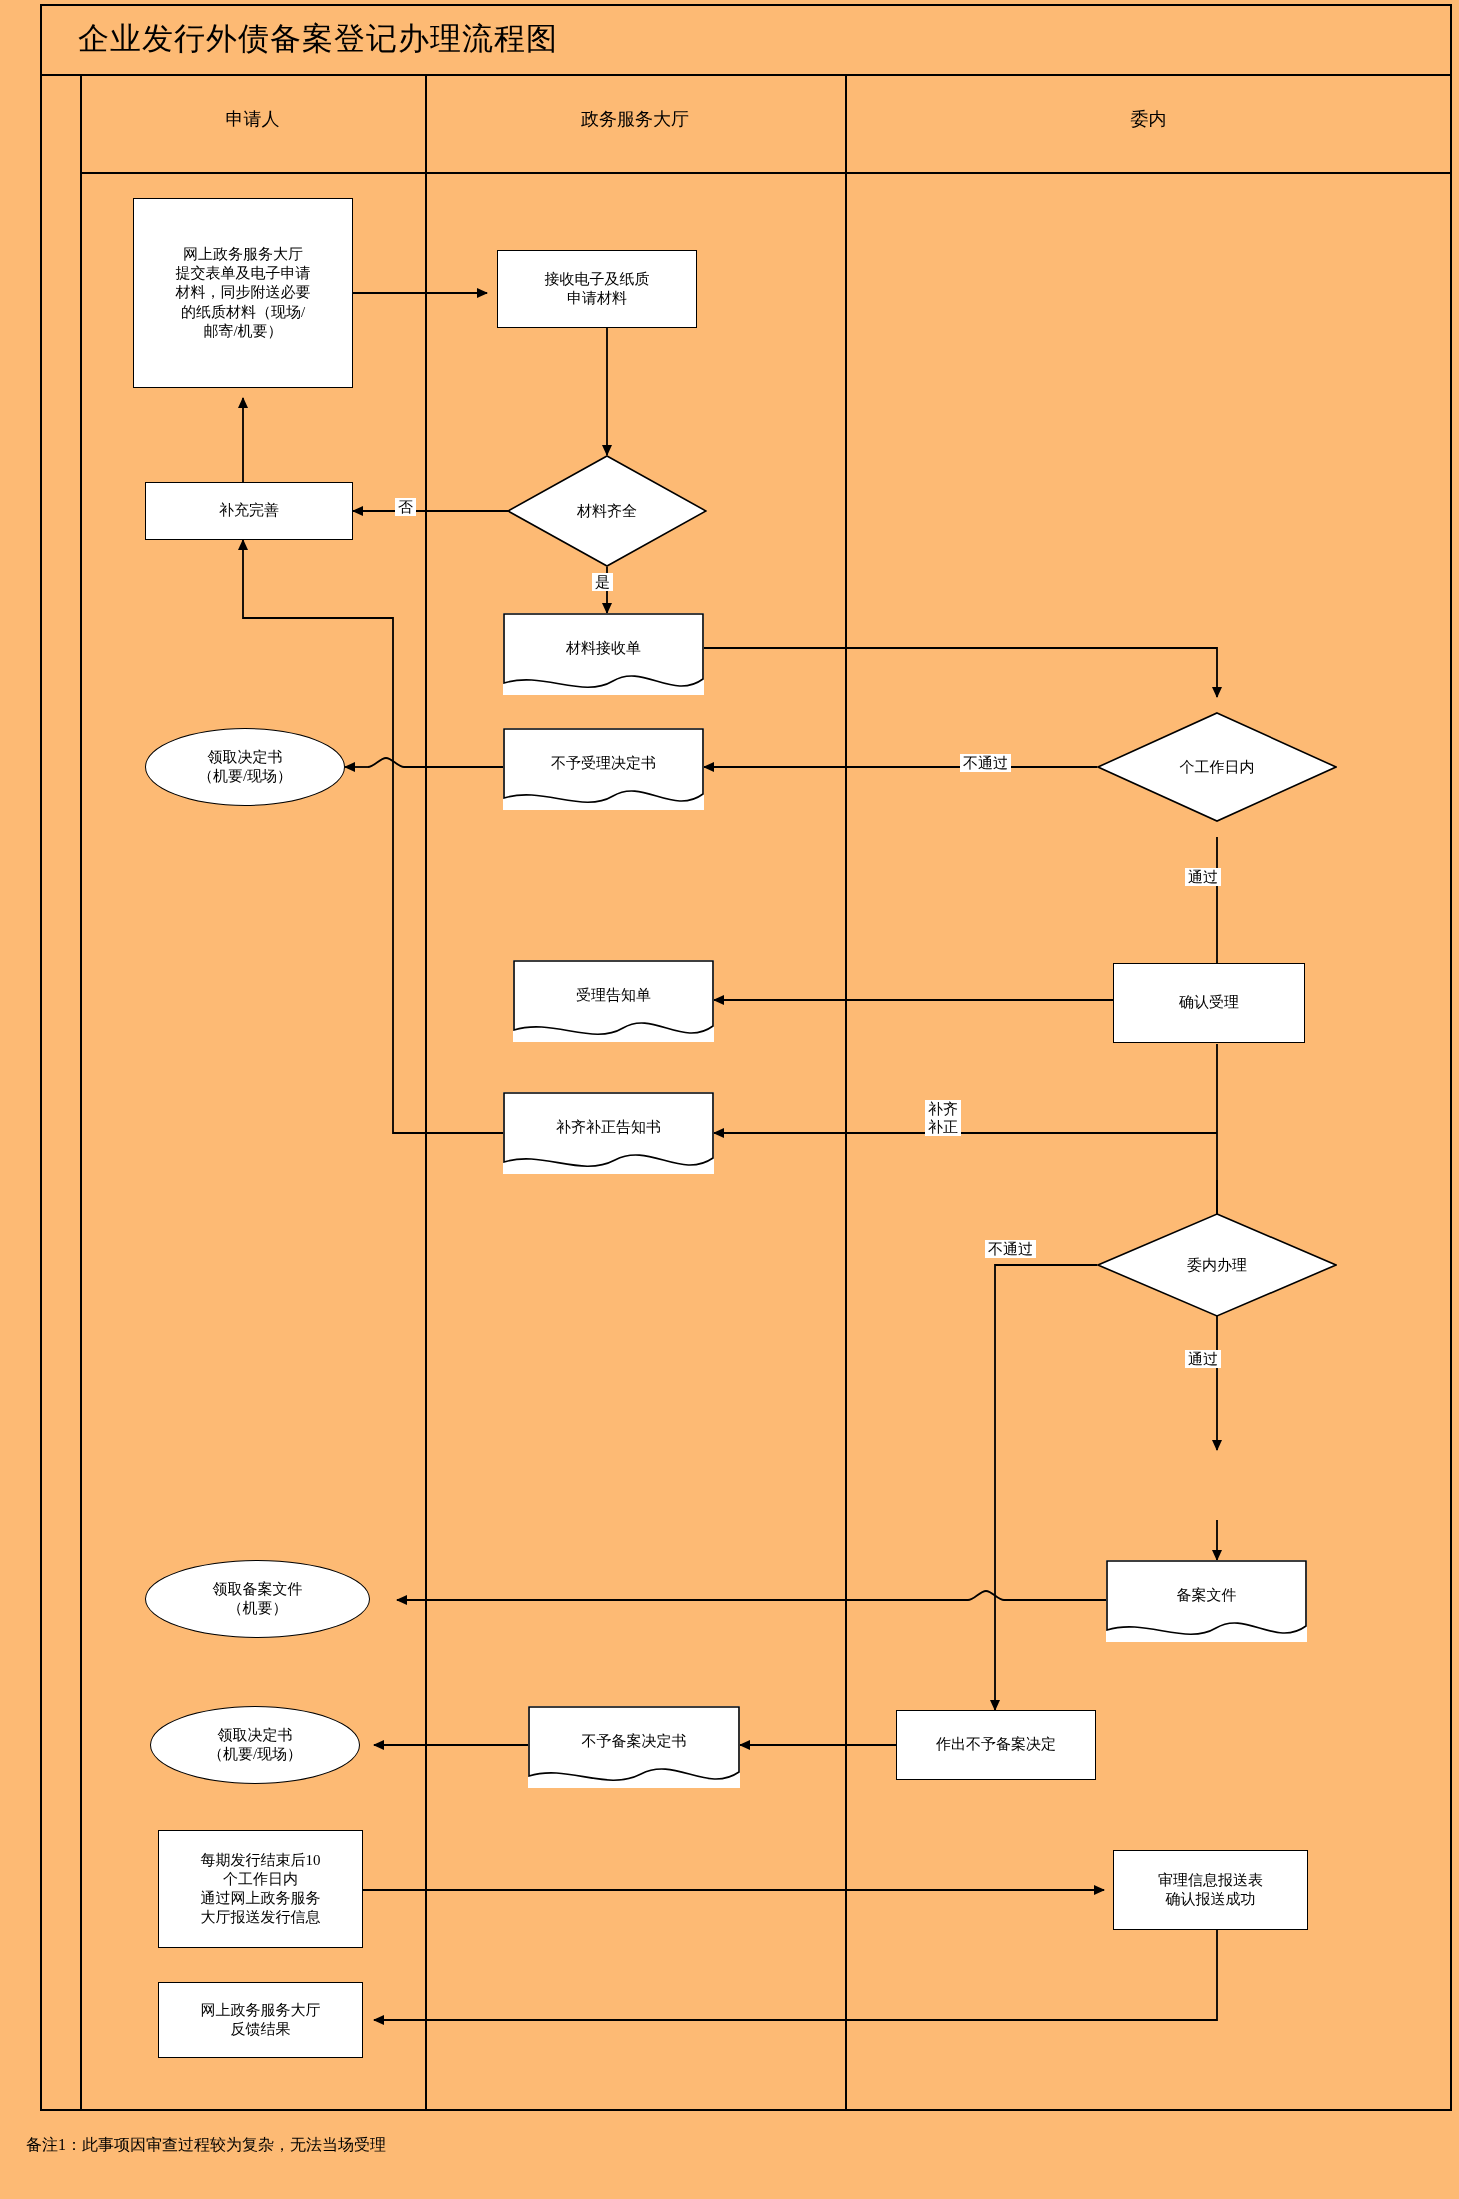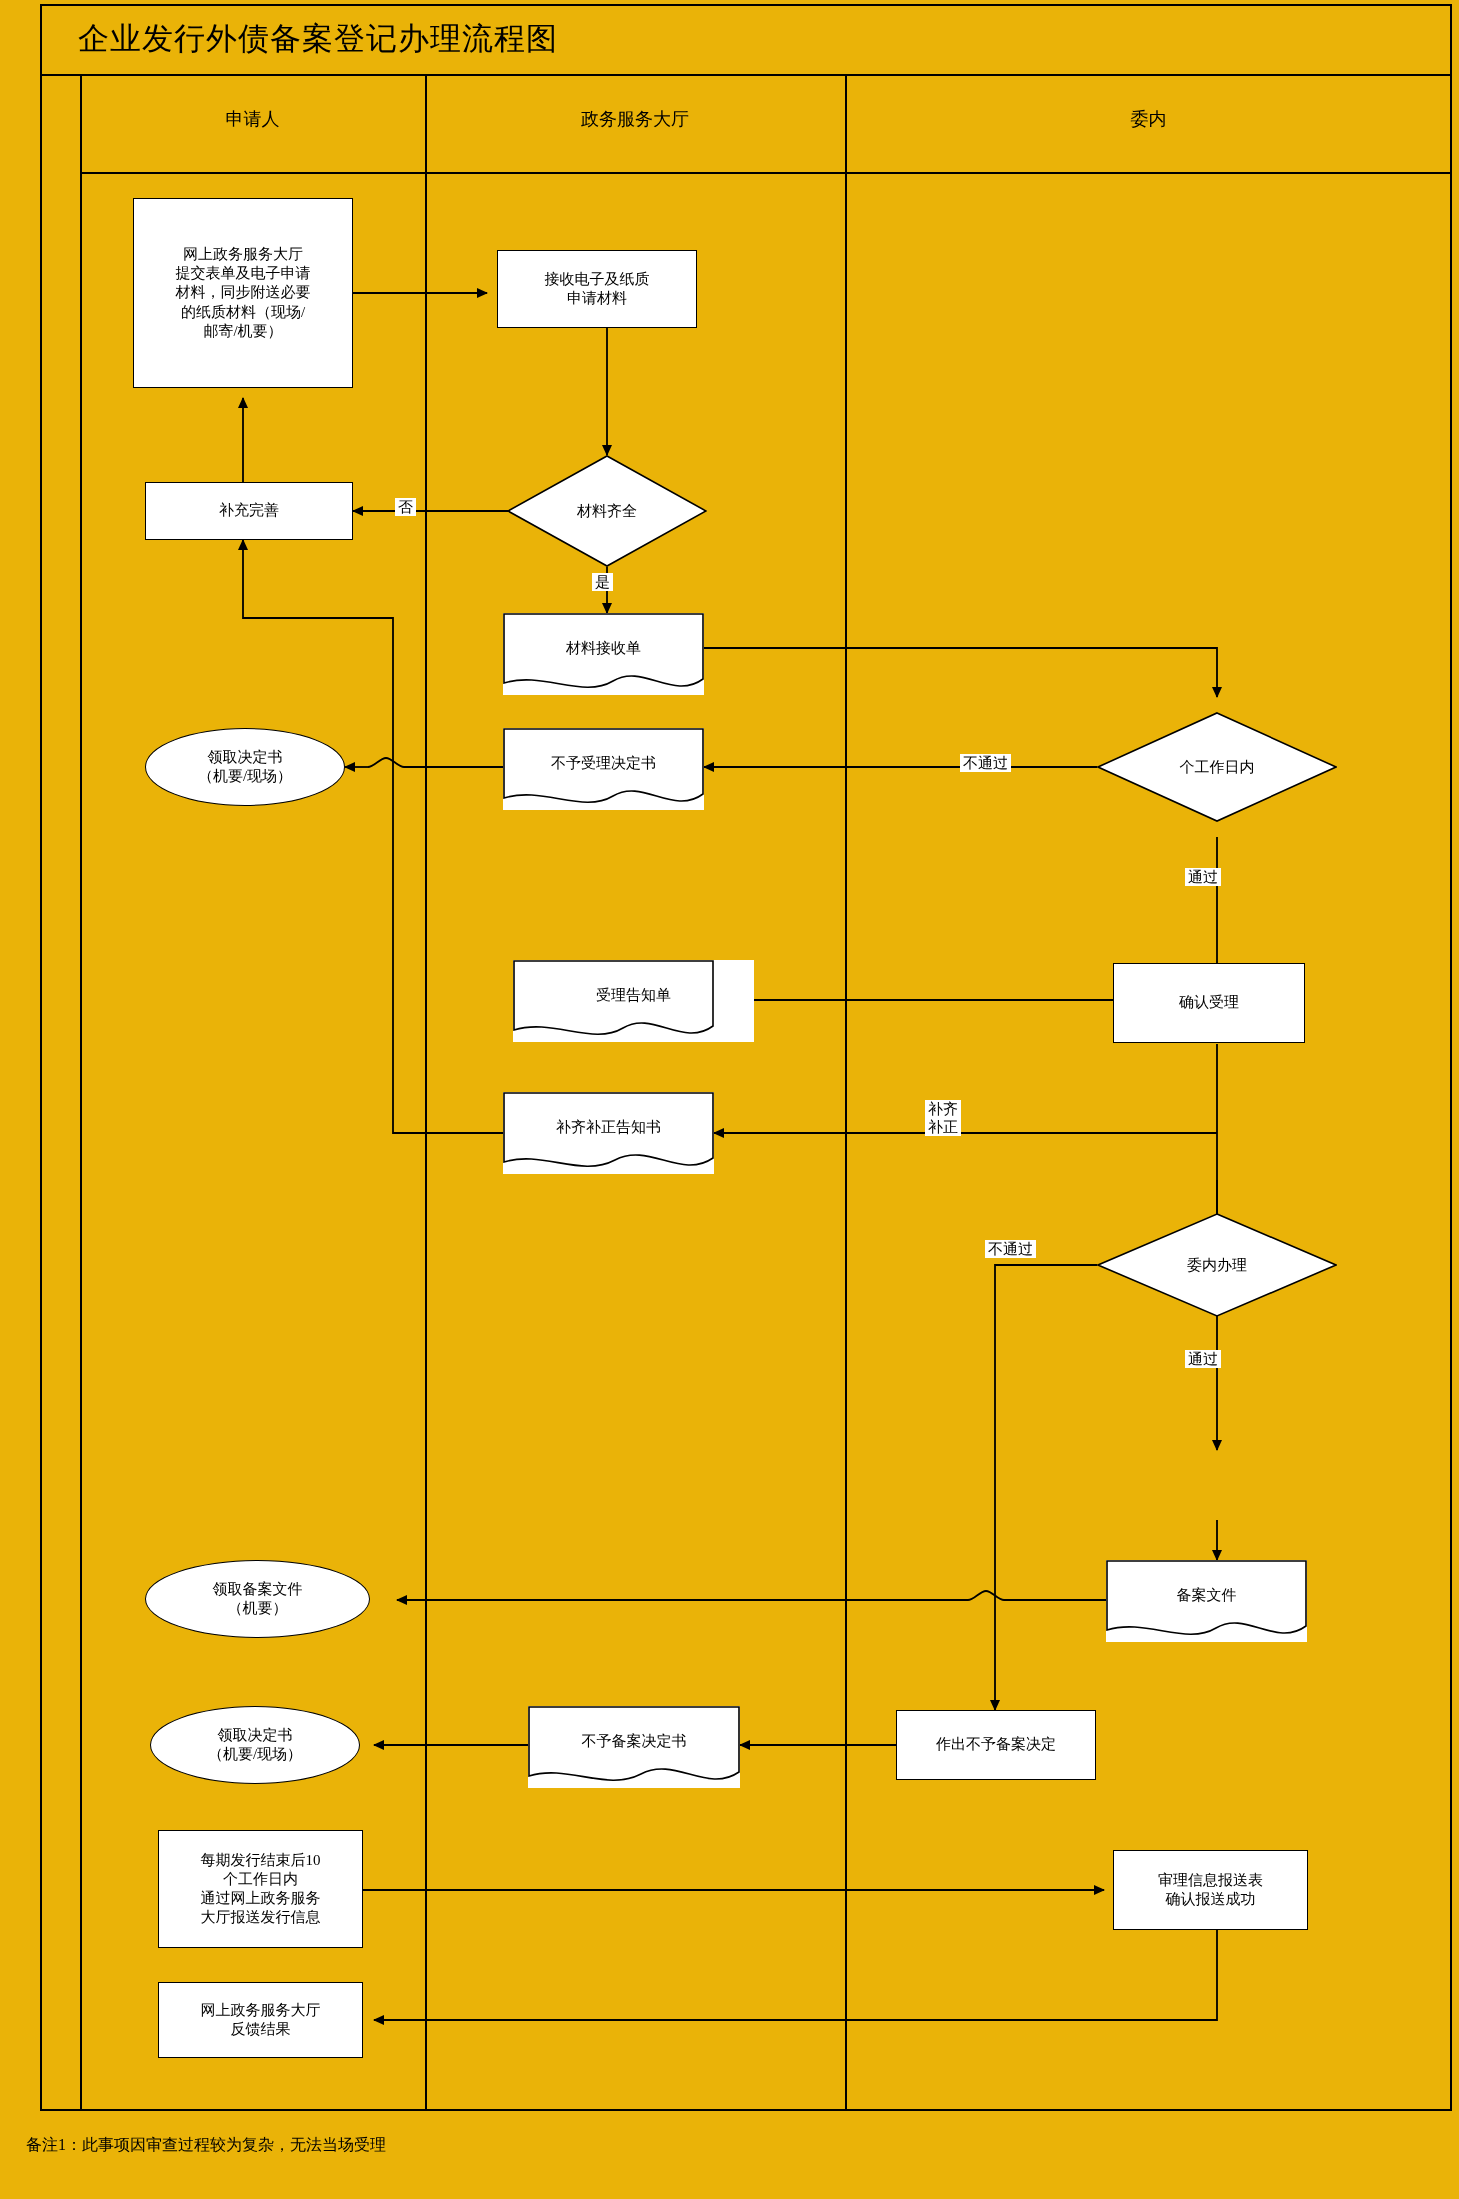--- a/index.html
+++ b/index.html
@@ -1,17 +1,17 @@
 <!DOCTYPE html>
 <html><head>
 <meta charset="utf-8">
 <style>
   html,body{margin:0;padding:0;background:#ffffff;}
   body{font-family:"Liberation Serif","DejaVu Serif",serif;color:#000;}
-  #page{position:relative;width:1459px;height:2199px;background:#eab308;overflow:hidden;}
+  #page{position:relative;width:1459px;height:2199px;background:#fdba74;overflow:hidden;}
 
   
   .frame{position:absolute;border:2px solid #000;box-sizing:border-box;}
   .line{position:absolute;background:#000;}
   .vline{width:2px;}
   .hline{height:2px;}
 
   
   .title{
     position:absolute;left:78px;top:18px;font-size:31px;letter-spacing:1px;
@@ -191,21 +191,21 @@
     <div class="doclabel">不予受理决定书</div>
   </div>
 
   <div class="diamond" style="left:1097px;top:712px;width:240px;height:110px;">
     <svg width="240" height="110" viewBox="0 0 240 110" xmlns="http://www.w3.org/2000/svg">
       <polygon points="120,1 239,55 120,109 1,55" fill="#fff" stroke="#000" stroke-width="1.6"></polygon>
     </svg>
     <div class="dlabel">个工作日内</div>
   </div>
 
-  <div class="node doc" style="left:513px;top:960px;width:241px;height:82px;">
+  <div class="node doc" style="left:513px;top:960px;width:201px;height:82px;">
     <svg class="docbody" width="201" height="82" viewBox="0 0 201 82" xmlns="http://www.w3.org/2000/svg">
       <path d="M1,1 H200 V66 C170,88 140,50 110,68 C80,86 40,58 1,70 Z" fill="#fff" stroke="#000" stroke-width="1.6"></path>
     </svg>
     <div class="doclabel">受理告知单</div>
   </div>
 
   <div class="node proc" style="left:1113px;top:963px;width:192px;height:80px;">
     <span>确认受理</span>
   </div>
 

